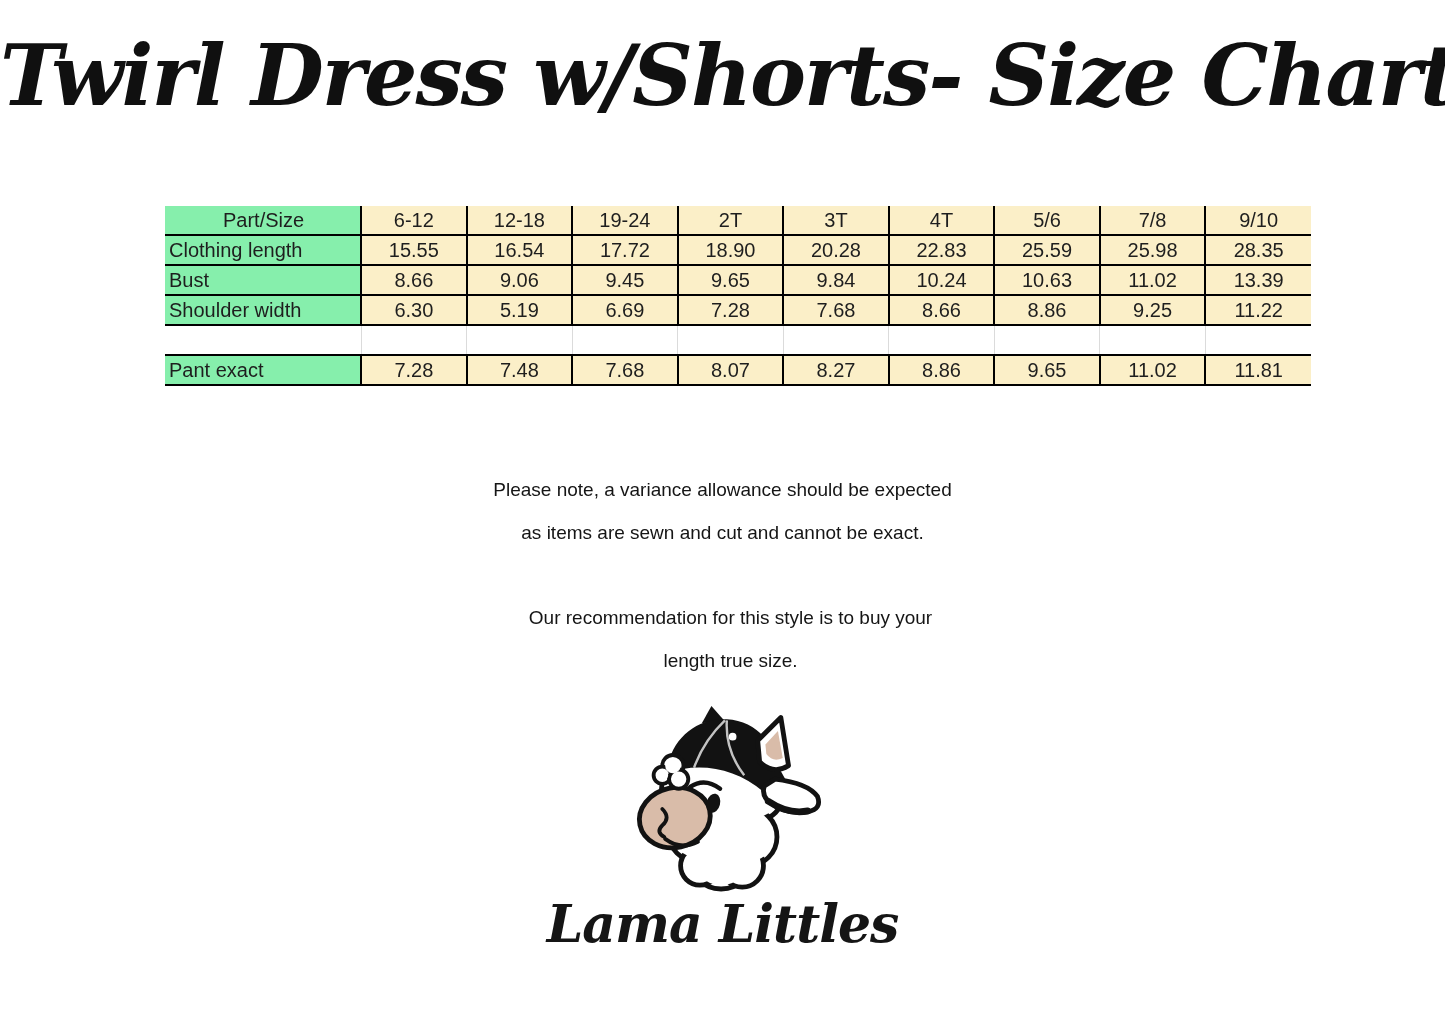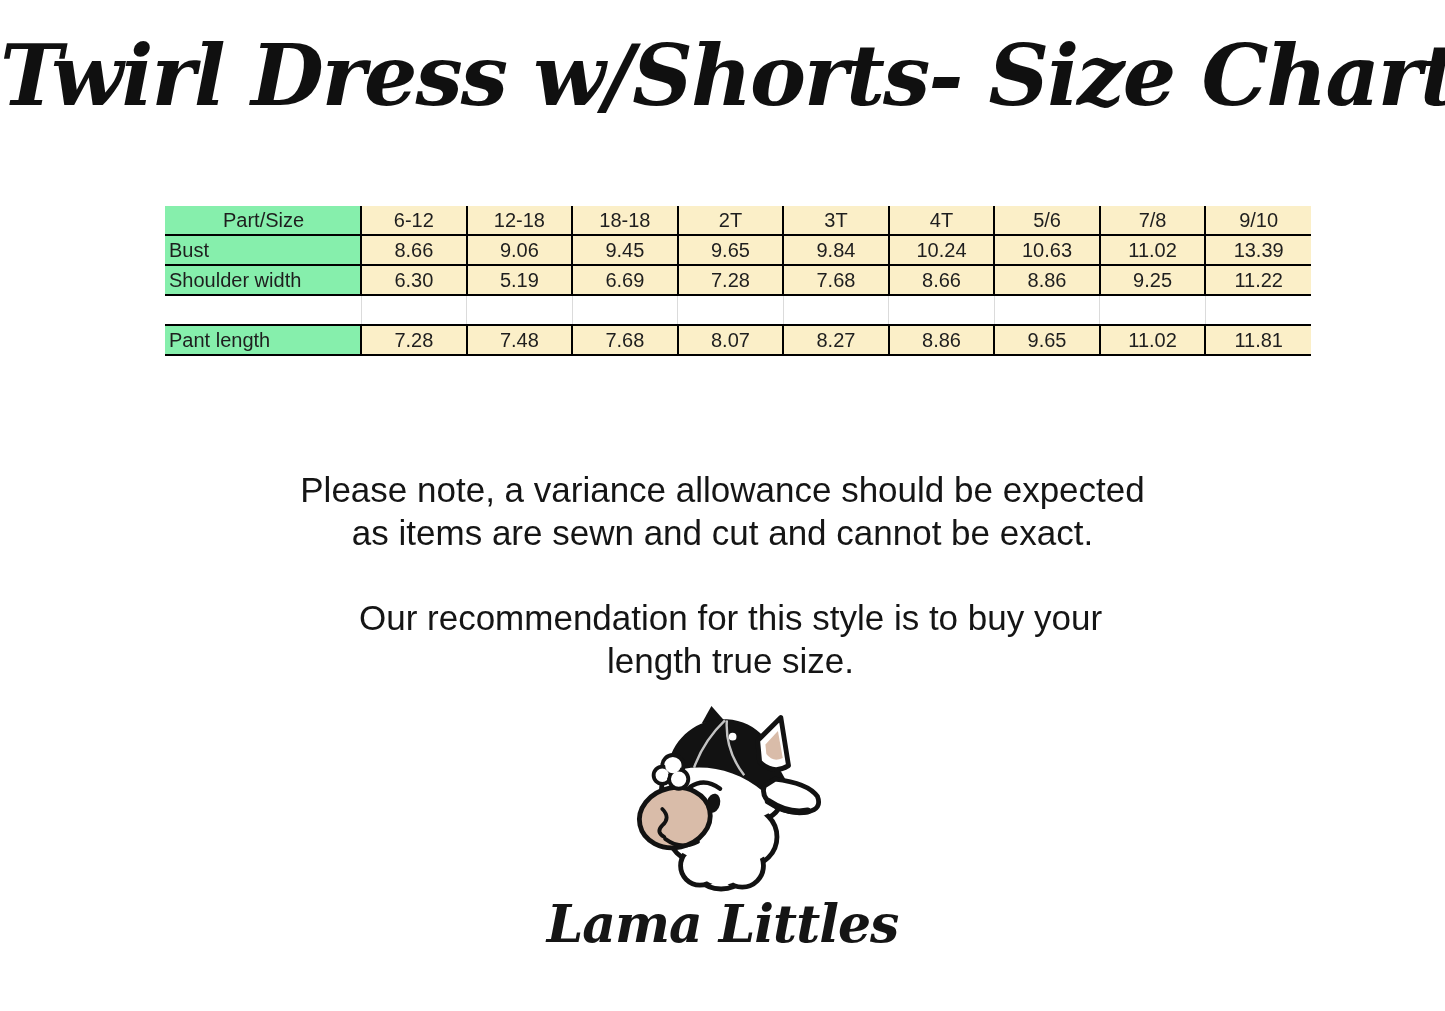--- a/index.html
+++ b/index.html
@@ -33,21 +33,21 @@
   .size-table td.d {
     text-align:center; background:#FBEFC8;
     border-left:2px solid #000; border-bottom:2px solid #000;
   }
   .size-table tr.spacer td       { background:#ffffff; }
   .size-table tr.spacer td.d     { border-left:1px solid #dbdbdb; background:#ffffff; }
 
   
   .note {
     position:absolute; left:0; right:0; text-align:center;
-    font-size:35px; line-height:43px; color:#151515;
+    font-size:19px; line-height:43px; color:#151515;
     font-family:"Liberation Sans", sans-serif;
   }
   .note-1 { top:468px; }
   .note-2 { top:596px;padding-left:16px; }
 
   
   .logo { position:absolute; top:693px; left:50%; transform:translateX(-50%); width:212px; height:205px; }
   .brand {
     position:absolute; top:893px; left:0; right:0; text-align:center;
     font-family:"DejaVu Serif", serif; font-style:italic; font-weight:700;
@@ -72,27 +72,39 @@
         <col style="width:105.5px">
       <col style="width:105.5px">
         <col style="width:105.5px">
         <col style="width:105.5px">
     </colgroup>
     <tbody>
       <tr>
         <td class="lab corner">Part/Size</td>
         <td class="d">6-12</td>
         <td class="d">12-18</td>
-        <td class="d">18-18</td>
+        <td class="d">19-24</td>
         <td class="d">2T</td>
         <td class="d">3T</td>
         <td class="d">4T</td>
         <td class="d">5/6</td>
         <td class="d">7/8</td>
         <td class="d">9/10</td>
+      </tr>
+      <tr>
+        <td class="lab">Clothing length</td>
+        <td class="d">15.55</td>
+        <td class="d">16.54</td>
+        <td class="d">17.72</td>
+        <td class="d">18.90</td>
+        <td class="d">20.28</td>
+        <td class="d">22.83</td>
+        <td class="d">25.59</td>
+        <td class="d">25.98</td>
+        <td class="d">28.35</td>
       </tr>
       <tr>
         <td class="lab">Bust</td>
         <td class="d">8.66</td>
         <td class="d">9.06</td>
         <td class="d">9.45</td>
         <td class="d">9.65</td>
         <td class="d">9.84</td>
         <td class="d">10.24</td>
         <td class="d">10.63</td>
@@ -117,21 +129,21 @@
         <td class="d"></td>
         <td class="d"></td>
         <td class="d"></td>
         <td class="d"></td>
         <td class="d"></td>
         <td class="d"></td>
         <td class="d"></td>
         <td class="d"></td>
       </tr>
       <tr>
-        <td class="lab">Pant length</td>
+        <td class="lab">Pant exact</td>
         <td class="d">7.28</td>
         <td class="d">7.48</td>
         <td class="d">7.68</td>
         <td class="d">8.07</td>
         <td class="d">8.27</td>
         <td class="d">8.86</td>
         <td class="d">9.65</td>
         <td class="d">11.02</td>
         <td class="d">11.81</td>
       </tr>

